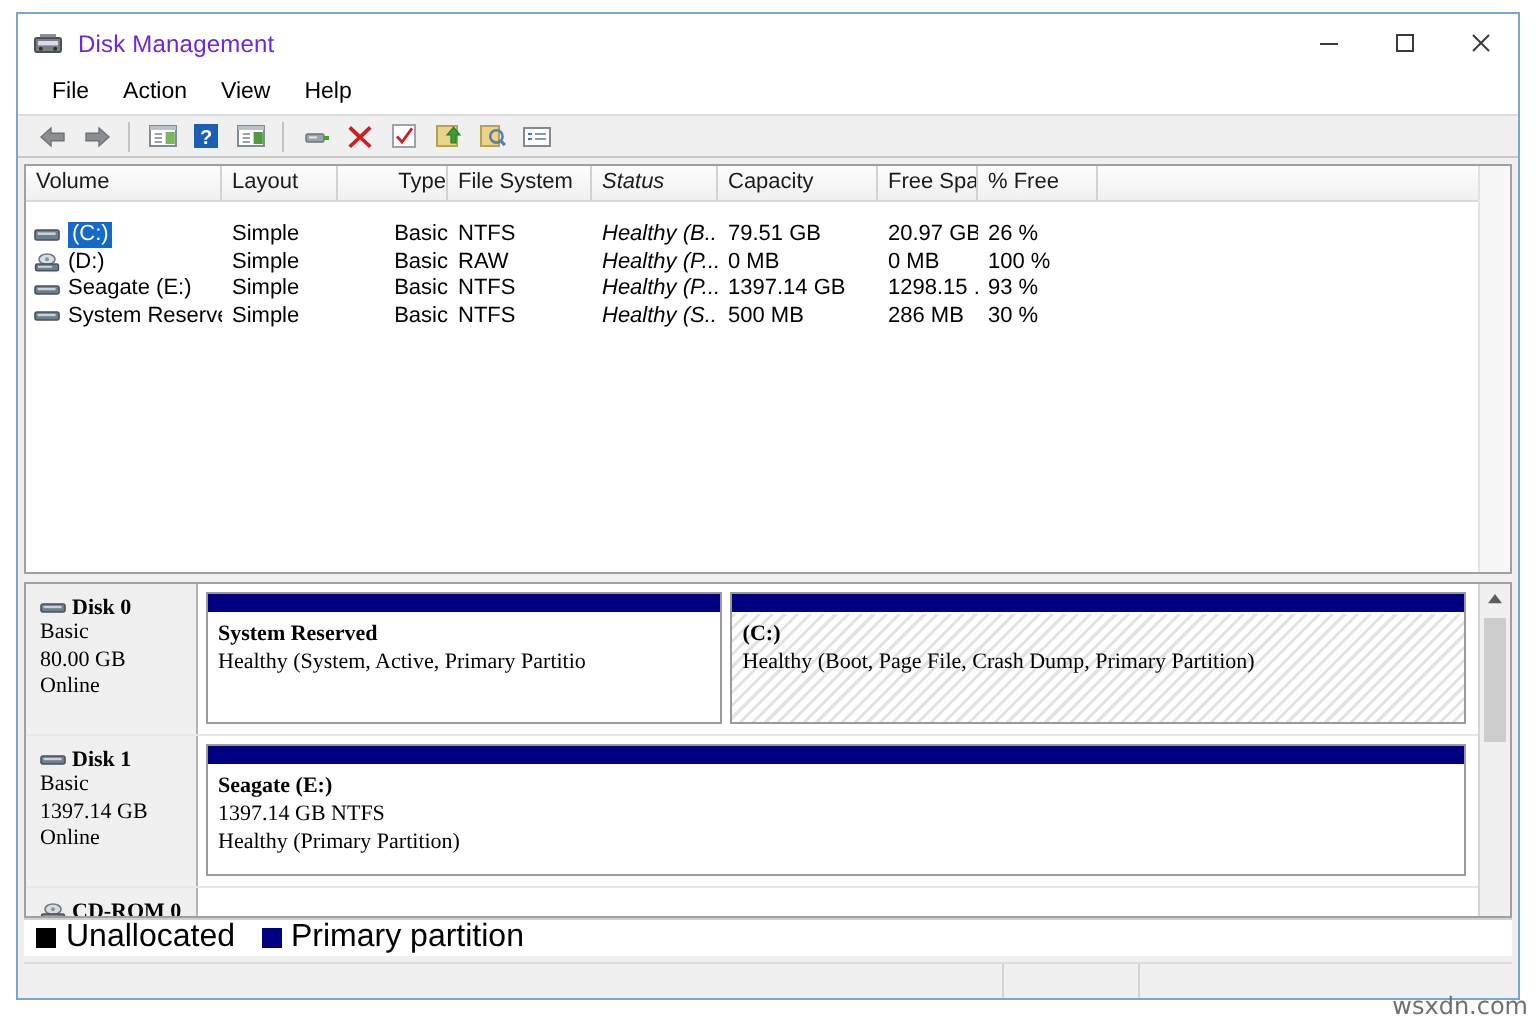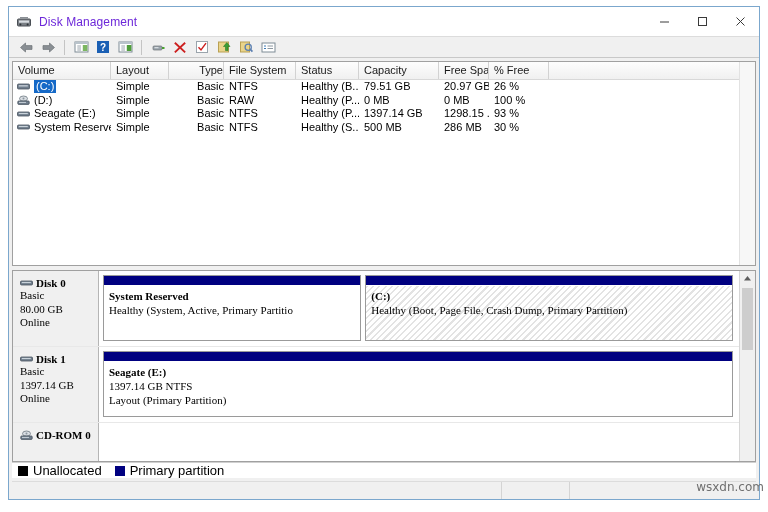--- a/index.html
+++ b/index.html
@@ -64,20 +64,21 @@
   .body-wrap { flex: 1 1 auto; display: flex; flex-direction: column; min-height: 0; background: #f0f0f0; padding: 3px 3px 0 3px; }
 
   
   .vol-panel {
     flex: 0 0 205px;
     background: #ffffff;
     border: 1px solid #a0a0a0;
     display: flex; flex-direction: column;
     position: relative;
     overflow: hidden;
+    gap: 10px;
   }
   .vol-scroll-col { position: absolute; right: 0; top: 0; bottom: 0; width: 16px; background: #f7f7f7; border-left: 1px solid #e2e2e2; }
   .lv-header {
     display: flex; height: 18px;
     background: #f5f5f5;
     border-bottom: 1px solid #d8d8d8;
     flex: 0 0 18px;
   }
   .lv-h {
     font-size: 11px; color: #1a1a1a;
@@ -94,21 +95,21 @@
     white-space: nowrap; overflow: hidden;
     line-height: 13px;
   }
   .lv-c.vol { display: flex; align-items: center; gap: 4px; padding-left: 4px; }
   .vol-label-sel {
     background: #1569c7; color: #ffffff;
     padding: 0 2px;
   }
   .c-w { width: 98px; }  .l-w { width: 58px; }
   .t-w { width: 55px; text-align: right; }  .f-w { width: 72px; }
-  .s-w { width: 63px; }  .cap-w { width: 80px; }
+  .s-w { width: 63px; font-style: italic; }  .cap-w { width: 80px; }
   .free-w { width: 50px; } .pct-w { width: 60px; }
 
   
   .ico-hdd { width: 13px; height: 10px; position: relative; flex: 0 0 13px; }
   .ico-cd  { width: 13px; height: 11px; position: relative; flex: 0 0 13px; }
 
   
   .gfx-panel {
     flex: 1 1 auto;
     margin-top: 4px;
@@ -149,40 +150,40 @@
   .sb-arrow { height: 15px; display: flex; align-items: center; justify-content: center; background: #f0f0f0; }
   .sb-thumb { position: absolute; left: 2px; right: 2px; top: 17px; height: 62px; background: #cdcdcd; }
 
   
   .legend {
     flex: 0 0 16px;
     display: flex; align-items: center; gap: 5px;
     padding-left: 6px;
     background: #ffffff;
     border-top: 1px solid #d0d0d0;
-    font-size: 13px;
+    font-size: 16px;
   }
   .sw { width: 10px; height: 10px; display: inline-block; }
   .legend-label { color: #000; margin-right: 8px; }
 
   
   .statusbar {
     flex: 0 0 18px;
     display: flex;
     background: #f0f0f0;
     border-top: 1px solid #dcdcdc;
     margin: 3px 0 0 0;
   }
   .sb-cell { border-right: 1px solid #d4d4d4; height: 100%; }
   .sb-cell.a { flex: 1 1 auto; }
   .sb-cell.b { width: 68px; }
   .sb-cell.c { width: 186px; border-right: none; }
 
   .watermark {
-    position: absolute; right: 4px; bottom: 18px;
+    position: absolute; right: 4px; bottom: 2px;
     font-size: 12px; color: #6f6f6f;
     font-family: "DejaVu Sans", sans-serif;
   }
 </style>
 </head>
 <body>
 
 <div id="app">
 
   <div class="titlebar">
@@ -211,20 +212,26 @@
       </div>
       <div class="win-btn">
         <svg width="11" height="11" viewBox="0 0 11 11">
             <line x1="1.5" y1="1.5" x2="9.5" y2="9.5" stroke="#3a3a3a" stroke-width="1"></line>
             <line x1="9.5" y1="1.5" x2="1.5" y2="9.5" stroke="#3a3a3a" stroke-width="1"></line>
           </svg>
       </div>
     </div>
   </div>
 
+  <div class="menubar">
+    <div class="menu-item">File</div>
+    <div class="menu-item">Action</div>
+    <div class="menu-item">View</div>
+    <div class="menu-item">Help</div>
+  </div>
 
   <div class="toolbar">
     <div class="tb-btn">
       <svg width="15" height="13" viewBox="0 0 15 13">
         <path d="M6.5 2 L1.5 6.5 L6.5 11 L6.5 8.4 L13 8.4 L13 4.6 L6.5 4.6 Z" fill="#8a8f94" stroke="#6d7277" stroke-width=".7"></path>
       </svg>
     </div>
     <div class="tb-btn">
       <svg width="15" height="13" viewBox="0 0 15 13">
         <path d="M8.5 2 L13.5 6.5 L8.5 11 L8.5 8.4 L2 8.4 L2 4.6 L8.5 4.6 Z" fill="#8a8f94" stroke="#6d7277" stroke-width=".7"></path>
@@ -450,21 +457,21 @@
             <div class="disk-meta">Basic</div>
             <div class="disk-meta">1397.14 GB</div>
             <div class="disk-meta">Online</div>
           </div>
           <div class="disk-bars">
             <div class="part" style="flex:1 1 auto;">
               <div class="part-cap"></div>
               <div class="part-body">
                 <div class="part-title">Seagate  (E:)</div>
                 <div class="part-line">1397.14 GB NTFS</div>
-                <div class="part-line">Layout (Primary Partition)</div>
+                <div class="part-line">Healthy (Primary Partition)</div>
               </div>
             </div>
           </div>
         </div>
 
         <div class="disk-row" style="flex:1 1 auto;border-bottom:none;">
           <div class="disk-info">
             <div class="disk-name">
               <span class="ico-cd">
                 <svg width="13" height="11" viewBox="0 0 13 11">

